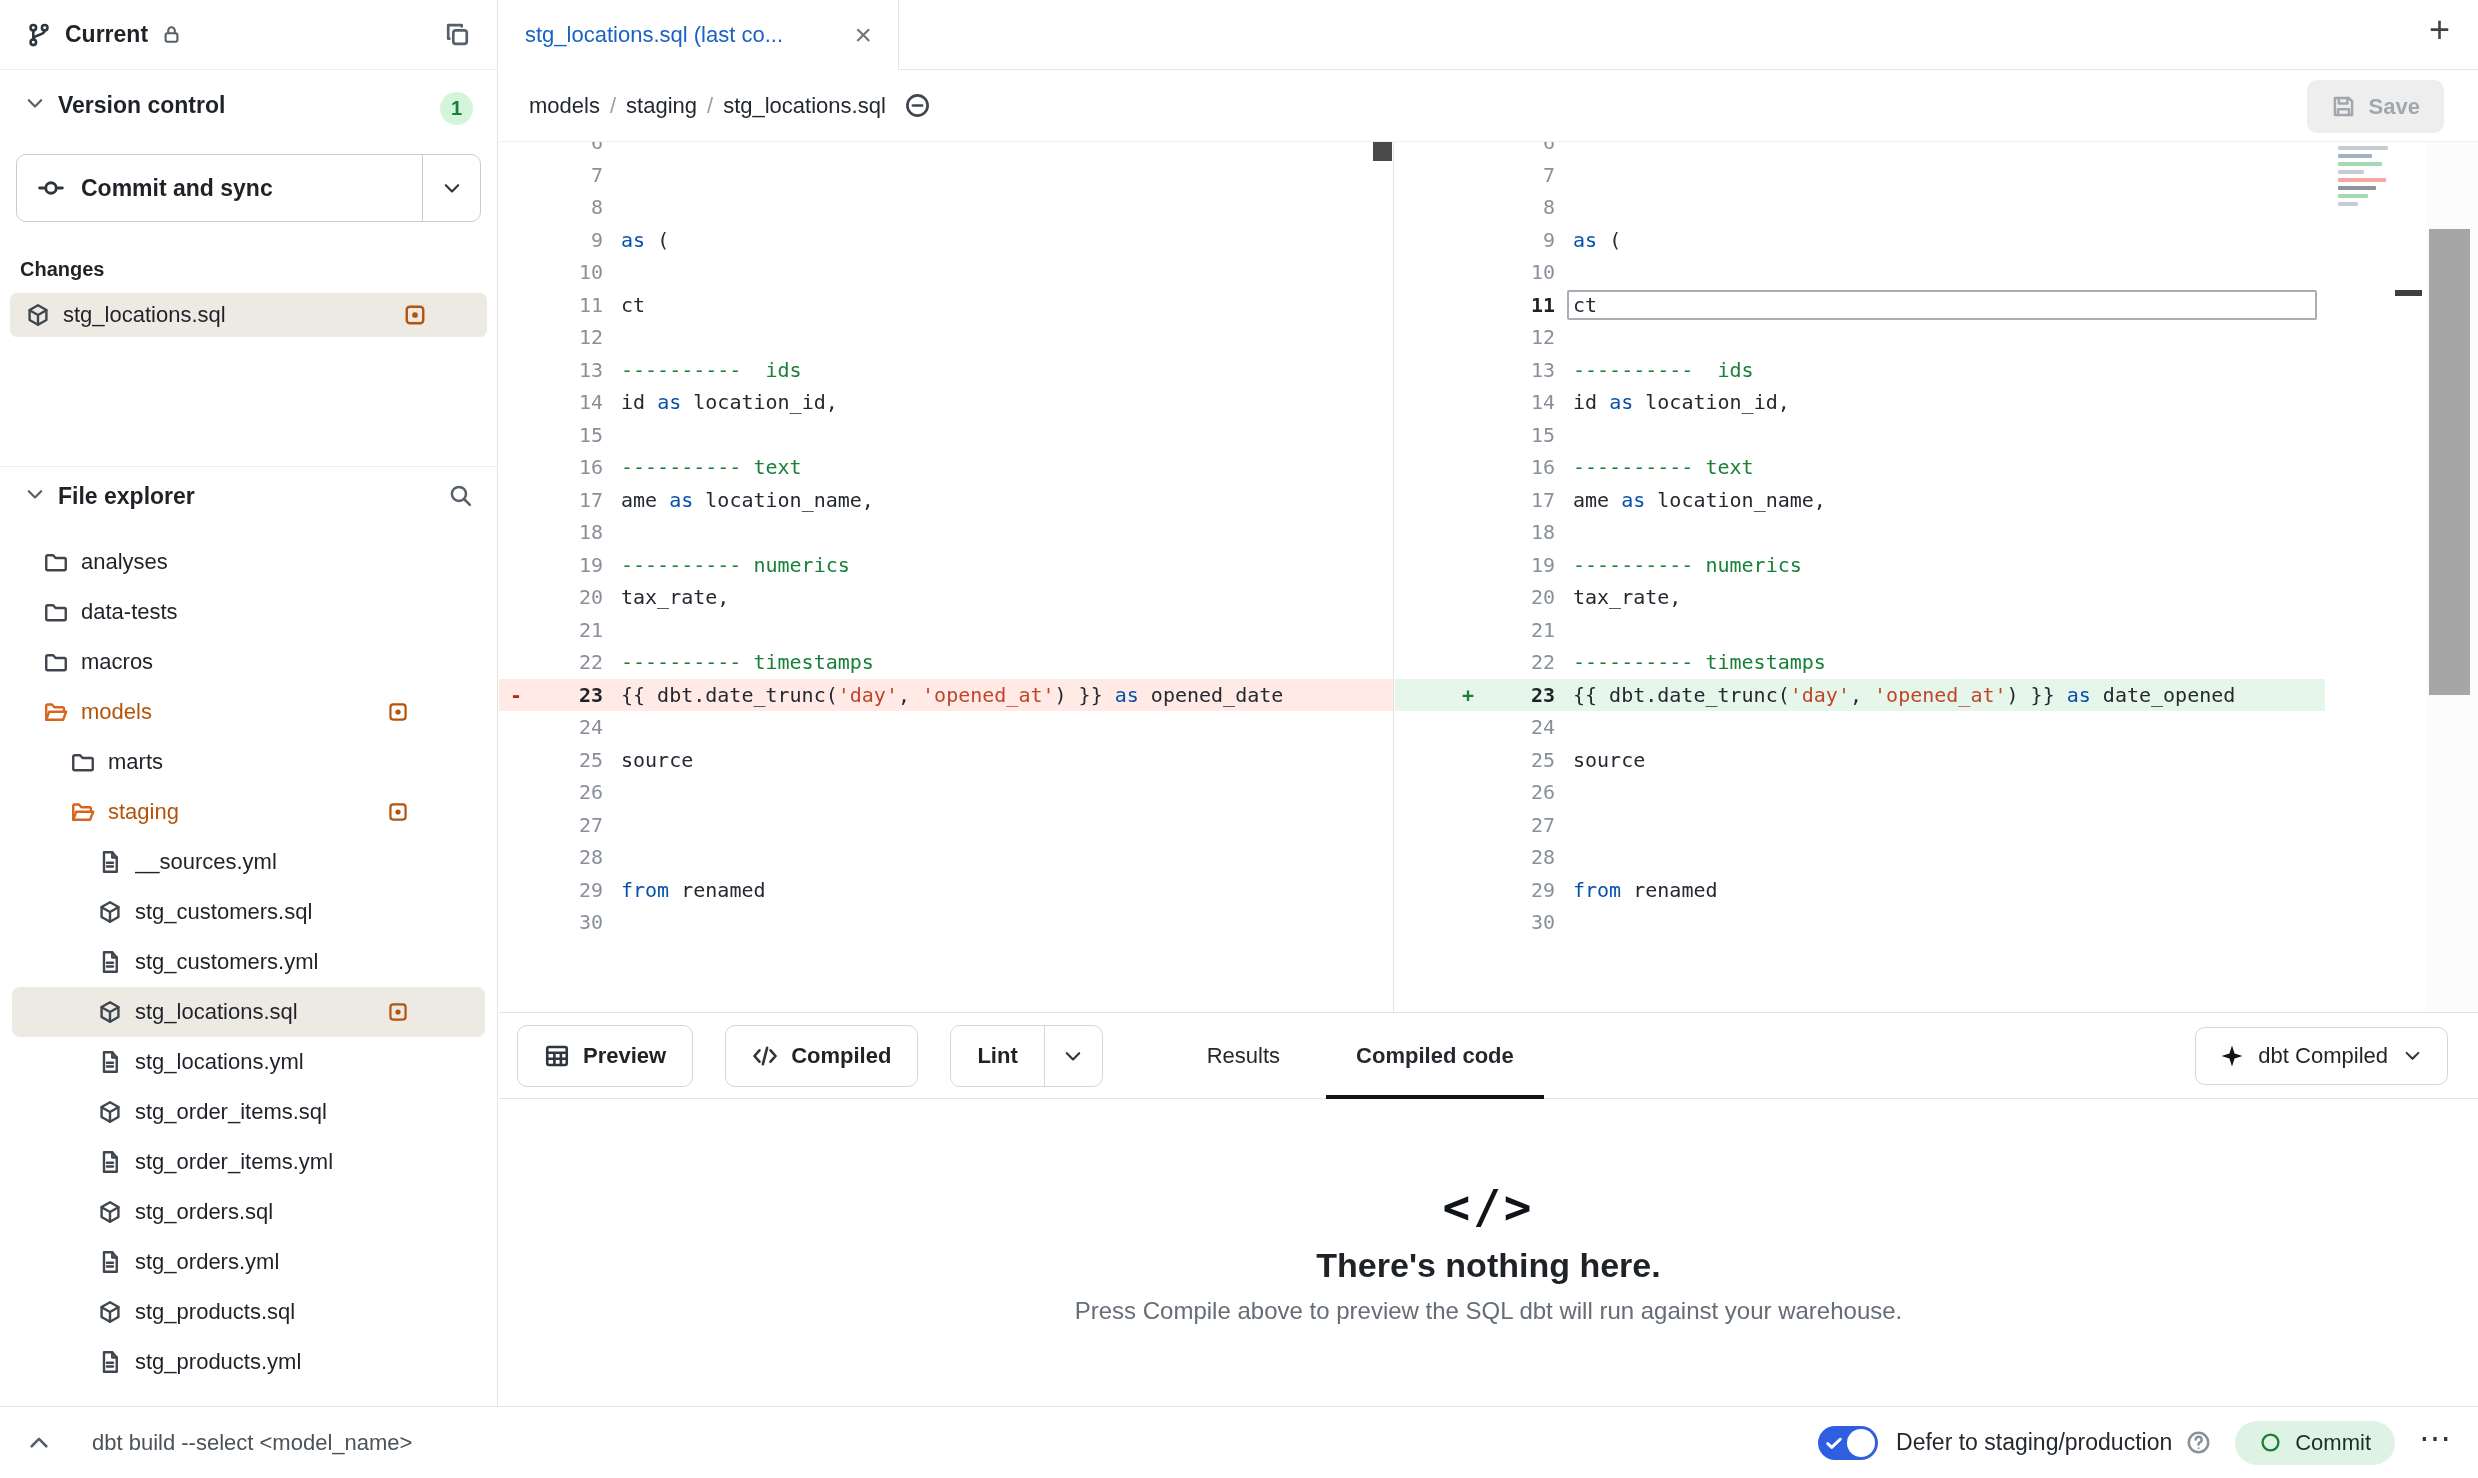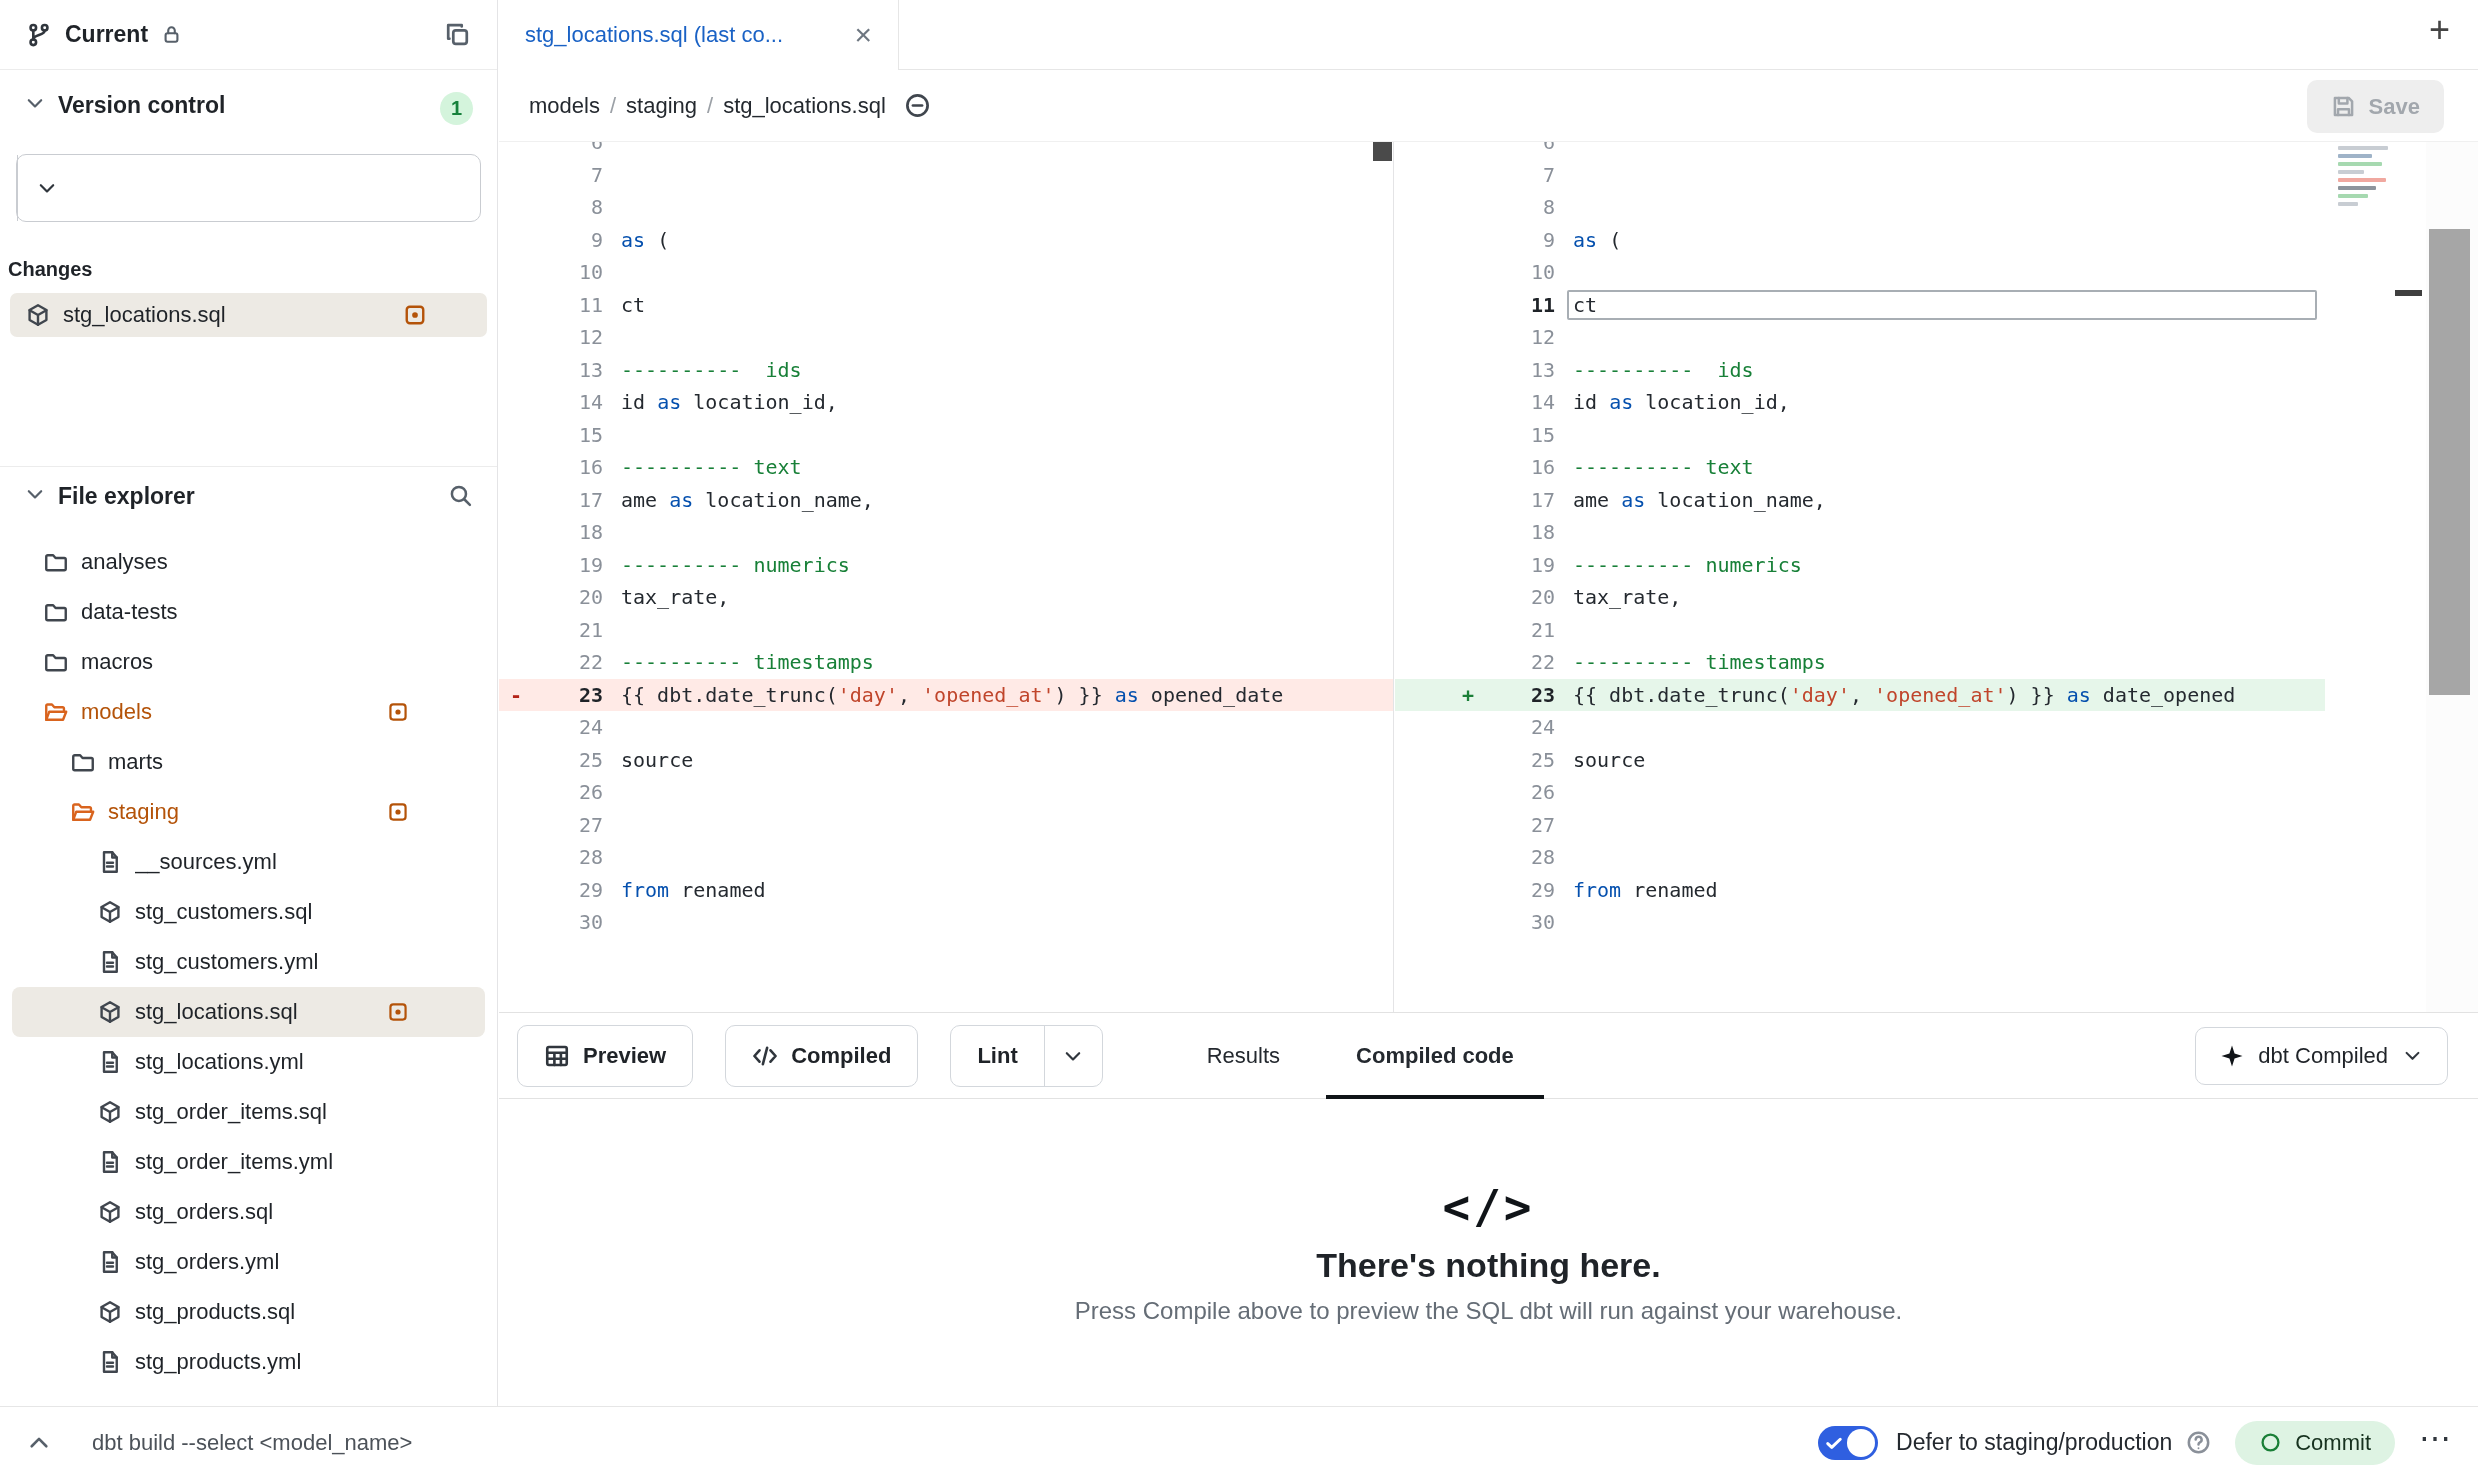--- a/index.html
+++ b/index.html
@@ -28,21 +28,21 @@
   .sec-title { font-weight: 700; font-size: 23px; }
   .badge { margin-left: auto; width: 33px; height: 33px; border-radius: 50%; background: var(--badge-bg,#d4f4dc); color: var(--badge-green,#17813c); font-weight: 700; font-size: 20px; display: flex; align-items: center; justify-content: center; }
   .fe .right-ic { margin-left: auto; width: 25px; height: 25px; color: #57606a; }
 
   .commit { margin: 14px 16px 0; height: 68px; border: 1.5px solid #c9ccd1; border-radius: 10px; display: flex; align-items: stretch; background: #fff; }
   .commit-main { flex: 1; display: flex; align-items: center; gap: 16px; padding: 0 20px; font-weight: 600; font-size: 23px; }
   .commit-main .icon { width: 28px; height: 28px; color: #30363d; }
   .commit-chev { width: 58px; border-left: 1.5px solid #c9ccd1; display: flex; align-items: center; justify-content: center; }
   .commit-chev .icon { width: 22px; height: 22px; color: #30363d; }
 
-  .changes-label { padding: 36px 8px 12px; font-weight: 700; font-size: 20px; }
+  .changes-label { padding: 36px 20px 12px; font-weight: 700; font-size: 20px; }
   .change-row { margin: 0 10px; height: 44px; border-radius: 7px; background: var(--selected-bg,#edeae4); display: flex; align-items: center; gap: 13px; padding: 0 14px 0 16px; font-size: 22px; }
   .change-row .icon { width: 24px; height: 24px; color: #40464e; }
   .mod-ind { margin-left: auto; width: 22px; height: 22px; color: var(--accent-orange,#b45309) !important; }
   .change-row .mod-ind { margin-right: 46px; }
 
   .fe { padding-top: 16px; }
   #file-tree { margin-top: 6px; }
   .tree-row { height: 50px; margin: 0 12px; border-radius: 8px; display: flex; align-items: center; gap: 13px; font-size: 22px; padding-right: 76px; }
   .tree-row.selected { background: var(--selected-bg,#edeae4); }
   .tree-row .t-icon { width: 24px; height: 24px; color: #40464e; }
@@ -163,20 +163,29 @@
     <div class="sec-header">
       <span class="icon chev">
           <svg viewBox="0 0 16 16" fill="none" stroke="currentColor" stroke-width="1.6" stroke-linecap="round" stroke-linejoin="round">
             <path d="M3.5 6l4.5 4.5L12.5 6"></path>
           </svg>
         </span>
       <span class="sec-title">Version control</span>
       <span class="badge">1</span>
     </div>
     <div class="commit">
+      <div class="commit-main">
+        <span class="icon">
+            <svg viewBox="0 0 16 16" fill="none" stroke="currentColor" stroke-width="1.6" stroke-linecap="round" stroke-linejoin="round">
+              <circle cx="8" cy="8" r="3"></circle>
+              <path d="M1.5 8H5M11 8h3.5"></path>
+            </svg>
+          </span>
+        <span>Commit and sync</span>
+      </div>
       <div class="commit-chev">
         <span class="icon">
             <svg viewBox="0 0 16 16" fill="none" stroke="currentColor" stroke-width="1.6" stroke-linecap="round" stroke-linejoin="round">
               <path d="M3.5 6l4.5 4.5L12.5 6"></path>
             </svg>
           </span>
       </div>
     </div>
     <div class="changes-label">Changes</div>
     <div class="change-row">

